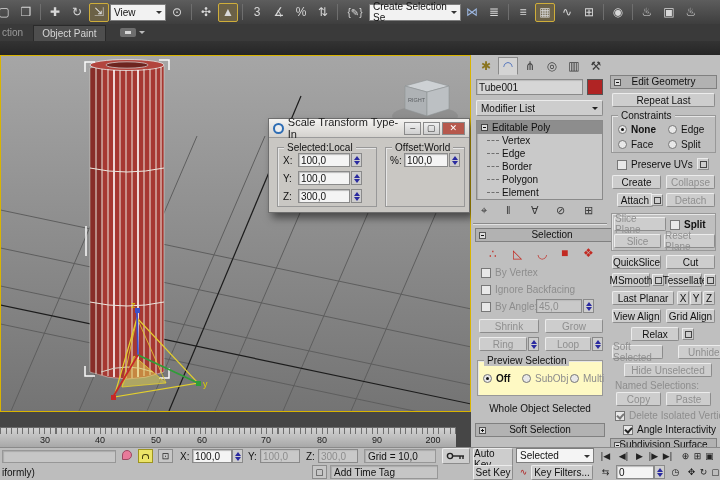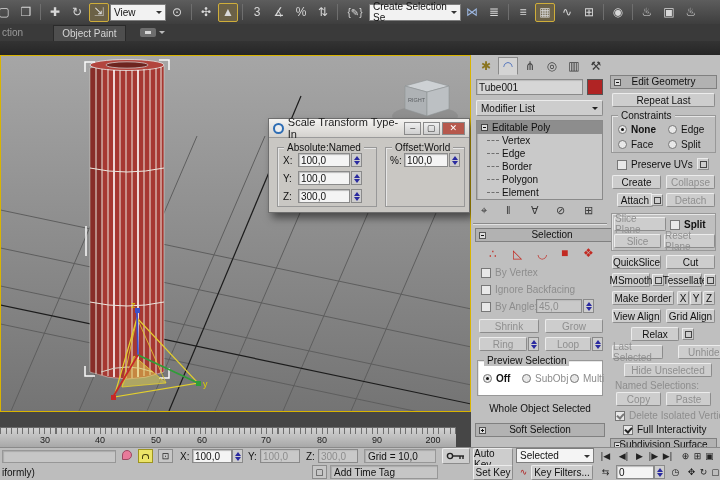--- a/index.html
+++ b/index.html
@@ -111,21 +111,21 @@
     <div class="tsep"></div>
     <div class="ticon">◉</div>
     <div class="tsep"></div>
     <div class="ticon">♨</div>
     <div class="ticon">▣</div>
     <div class="ticon">♨</div>
   </div>
 
   <div id="rtabs">
     <div class="rtab" style="padding-left:2px">ction</div>
-    <div class="rtab act" style="margin-left:22px">Object Paint</div>
+    <div class="rtab act" style="margin-left:2px">Object Paint</div>
     <div style="margin-left:14px;width:16px;height:9px;background:#6e6e6e;border-radius:2px;position:relative">
         <span style="position:absolute;left:5px;top:3px;width:6px;height:3px;background:#d8d8d8"></span>
       </div>
     <div style="margin-left:3px;width:0;height:0;border:3px solid transparent;border-top-color:#bbb;margin-top:3px"></div>
   </div>
   <div id="rstrip"></div>
 
   <div id="vp">
     <svg width="469" height="355" viewBox="0 0 469 355">
       <defs>
@@ -207,21 +207,21 @@
 
   <div id="dlg">
     <div id="dlg-title">
       <span style="width:11px;height:11px;border:2px solid #2e6db4;border-radius:50%;background:#eee;margin-right:4px"></span>
       <span style="font-size:11px;color:#222">Scale Transform Type-In</span>
       <span class="dbtn" style="margin-left:auto">–</span>
       <span class="dbtn">▢</span>
       <span class="dbtn close">✕</span>
     </div>
     <div class="grp" style="left:8px;top:28px;width:100px;height:60px">
-      <span class="glab">Absolute:Named</span>
+      <span class="glab">Selected:Local</span>
       <span class="lbl" style="left:5px;top:7px">X:</span>
       <span class="fld" style="position:absolute;left:20px;top:5px;width:52px">100,0</span>
       <span class="spin" style="position:absolute;left:73px;top:5px">
           <i class="u"></i>
           <i class="dn"></i>
         </span>
       <span class="lbl" style="left:5px;top:25px">Y:</span>
       <span class="fld" style="position:absolute;left:20px;top:23px;width:52px">100,0</span>
       <span class="spin" style="position:absolute;left:73px;top:23px">
           <i class="u"></i>
@@ -330,21 +330,21 @@
     <div class="b d" style="left:8px;top:282px;width:48px">Ring</div>
     <span class="spin" style="position:absolute;left:57px;top:282px">
         <i class="u"></i>
         <i class="dn"></i>
       </span>
     <div class="b d" style="left:74px;top:282px;width:46px">Loop</div>
     <span class="spin" style="position:absolute;left:121px;top:282px">
         <i class="u"></i>
         <i class="dn"></i>
       </span>
-    <div class="grp" style="left:6px;top:305px;width:126px;height:36px;background:#ffffff">
+    <div class="grp" style="left:6px;top:305px;width:126px;height:36px;background:#fef9c3">
       <span class="glab" style="background:#bfbfbf">Preview Selection</span>
       <span class="lbl" style="left:5px;top:12px;font-weight:bold">
           <span class="rb on"></span>
           <span>Off</span>
         </span>
       <span class="lbl dim" style="left:44px;top:12px">
           <span class="rb"></span>
           <span>SubObj</span>
         </span>
       <span class="lbl dim" style="left:92px;top:12px">
@@ -401,41 +401,41 @@
         </span>
       <div class="b d" style="left:2px;top:20px;width:47px">Slice</div>
       <div class="b d" style="left:52px;top:20px;width:51px">Reset Plane</div>
     </div>
     <div class="b" style="left:141px;top:200px;width:49px">QuickSlice</div>
     <div class="b" style="left:195px;top:200px;width:49px">Cut</div>
     <div class="b" style="left:141px;top:218px;width:38px">MSmooth</div>
     <span class="sq" style="left:181px;top:219px"></span>
     <div class="b" style="left:197px;top:218px;width:34px">Tessellate</div>
     <span class="sq" style="left:233px;top:219px"></span>
-    <div class="b" style="left:141px;top:236px;width:62px">Make Border</div>
+    <div class="b" style="left:141px;top:236px;width:62px">Last Planar</div>
     <div class="b" style="left:206px;top:236px;width:12px">X</div>
     <div class="b" style="left:219px;top:236px;width:12px">Y</div>
     <div class="b" style="left:232px;top:236px;width:12px">Z</div>
     <div class="b" style="left:141px;top:254px;width:49px">View Align</div>
     <div class="b" style="left:195px;top:254px;width:49px">Grid Align</div>
     <div class="b" style="left:160px;top:272px;width:48px">Relax</div>
     <span class="sq" style="left:211px;top:273px"></span>
-    <div class="b d" style="left:141px;top:290px;width:51px">Last Selected</div>
+    <div class="b d" style="left:141px;top:290px;width:51px">Soft Selected</div>
     <div class="b d" style="left:207px;top:290px;width:65px">Unhide All</div>
     <div class="b d" style="left:153px;top:308px;width:88px">Hide Unselected</div>
     <div class="lbl dim" style="left:144px;top:325px">Named Selections:</div>
     <div class="b d" style="left:145px;top:337px;width:45px">Copy</div>
     <div class="b d" style="left:195px;top:337px;width:45px">Paste</div>
     <div class="lbl dim" style="left:144px;top:355px">
         <span class="cb ck dim"></span>
         <span>Delete Isolated Vertices</span>
       </div>
     <div class="lbl" style="left:152px;top:369px">
         <span class="cb ck"></span>
-        <span>Full Interactivity</span>
+        <span>Angle Interactivity</span>
       </div>
 
     <div class="rh" style="left:139px;top:383px;width:107px">
       <span class="pm"></span>
       <span>Subdivision Surface</span>
     </div>
     <div class="lbl" style="left:150px;top:373px"></div>
     <div class="lbl" style="left:150px;top:401px">
         <span class="cb ck"></span>
         <span>Smooth Result</span>

